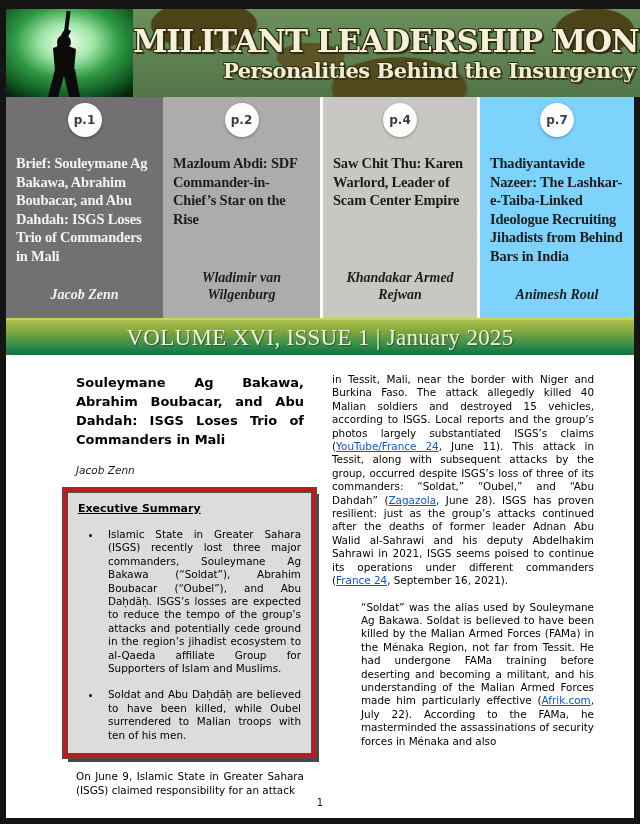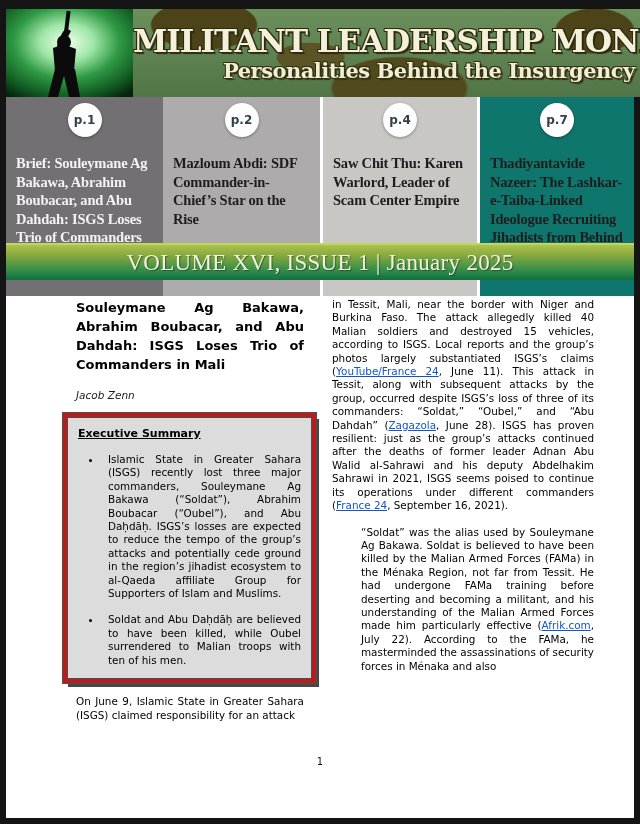--- a/index.html
+++ b/index.html
@@ -39,26 +39,26 @@
   }
   .masthead-subtitle {
     font-family: "DejaVu Serif", serif; font-weight: 700;
     font-size: 21px; letter-spacing: -0.5px; margin-top: 0;
     color: #f2eed6;
     text-shadow: -1px -1px 0 #33300f, 1px -1px 0 #33300f, -1px 1px 0 #33300f, 2px 2px 1px #33300f;
     white-space: nowrap;
   }
 
   
-  .toc-row { height: 146px; flex: none; display: grid; grid-template-columns: 1fr 1fr 1fr 1fr; }
+  .toc-row { height: 221px; flex: none; display: grid; grid-template-columns: 1fr 1fr 1fr 1fr; }
   .toc-card { padding: 4px 10px 8px 10px; display: flex; flex-direction: column; font-family: "Liberation Serif", serif; }
   .toc-card.c1 { background: #737073; color: #f3f3f3; }
   .toc-card.c2 { background: #aeabad; color: #1d1d1d; }
   .toc-card.c3 { background: #c9c7c3; color: #1d1d1d; border-left: 3px solid #ffffff; }
-  .toc-card.c4 { background: #0f766e; color: #1d1d1d; border-left: 3px solid #ffffff; }
+  .toc-card.c4 { background: #7dd3fc; color: #1d1d1d; border-left: 3px solid #ffffff; }
   .page-badge {
     width: 34px; height: 34px; border-radius: 50%;
     background: #fdfdfd; color: #31404a;
     font-family: "DejaVu Sans", sans-serif; font-weight: 700; font-size: 12px;
     display: flex; align-items: center; justify-content: center;
     margin: 2px auto 0 auto; flex: none;
     box-shadow: 0 1px 3px rgba(0,0,0,0.35);
   }
   .toc-title { margin-top: 17px; font-weight: 700; font-size: 14.5px; line-height: 1.28; letter-spacing: -0.2px; }
   .toc-author { margin-top: auto; margin-bottom: 6px; font-style: italic; font-weight: 700; font-size: 14px; text-align: center; line-height: 1.2; }
@@ -137,20 +137,21 @@
 
   <div class="toc-row">
     <div class="toc-card c1">
       <div class="page-badge">p.1</div>
       <div class="toc-title">Brief: Souleymane Ag Bakawa, Abrahim Boubacar, and Abu Dahdah: ISGS Loses Trio of Commanders in Mali</div>
       <div class="toc-author">Jacob Zenn</div>
     </div>
     <div class="toc-card c2">
       <div class="page-badge">p.2</div>
       <div class="toc-title">Mazloum Abdi: SDF Commander-in-Chief’s Star on the Rise</div>
+      <div class="toc-author">Wladimir van Wilgenburg</div>
     </div>
     <div class="toc-card c3">
       <div class="page-badge">p.4</div>
       <div class="toc-title">Saw Chit Thu: Karen Warlord, Leader of Scam Center Empire</div>
       <div class="toc-author">Khandakar Armed Rejwan</div>
     </div>
     <div class="toc-card c4">
       <div class="page-badge">p.7</div>
       <div class="toc-title">Thadiyantavide Nazeer: The Lashkar-e-Taiba-Linked Ideologue Recruiting Jihadists from Behind Bars in India</div>
       <div class="toc-author">Animesh Roul</div>

